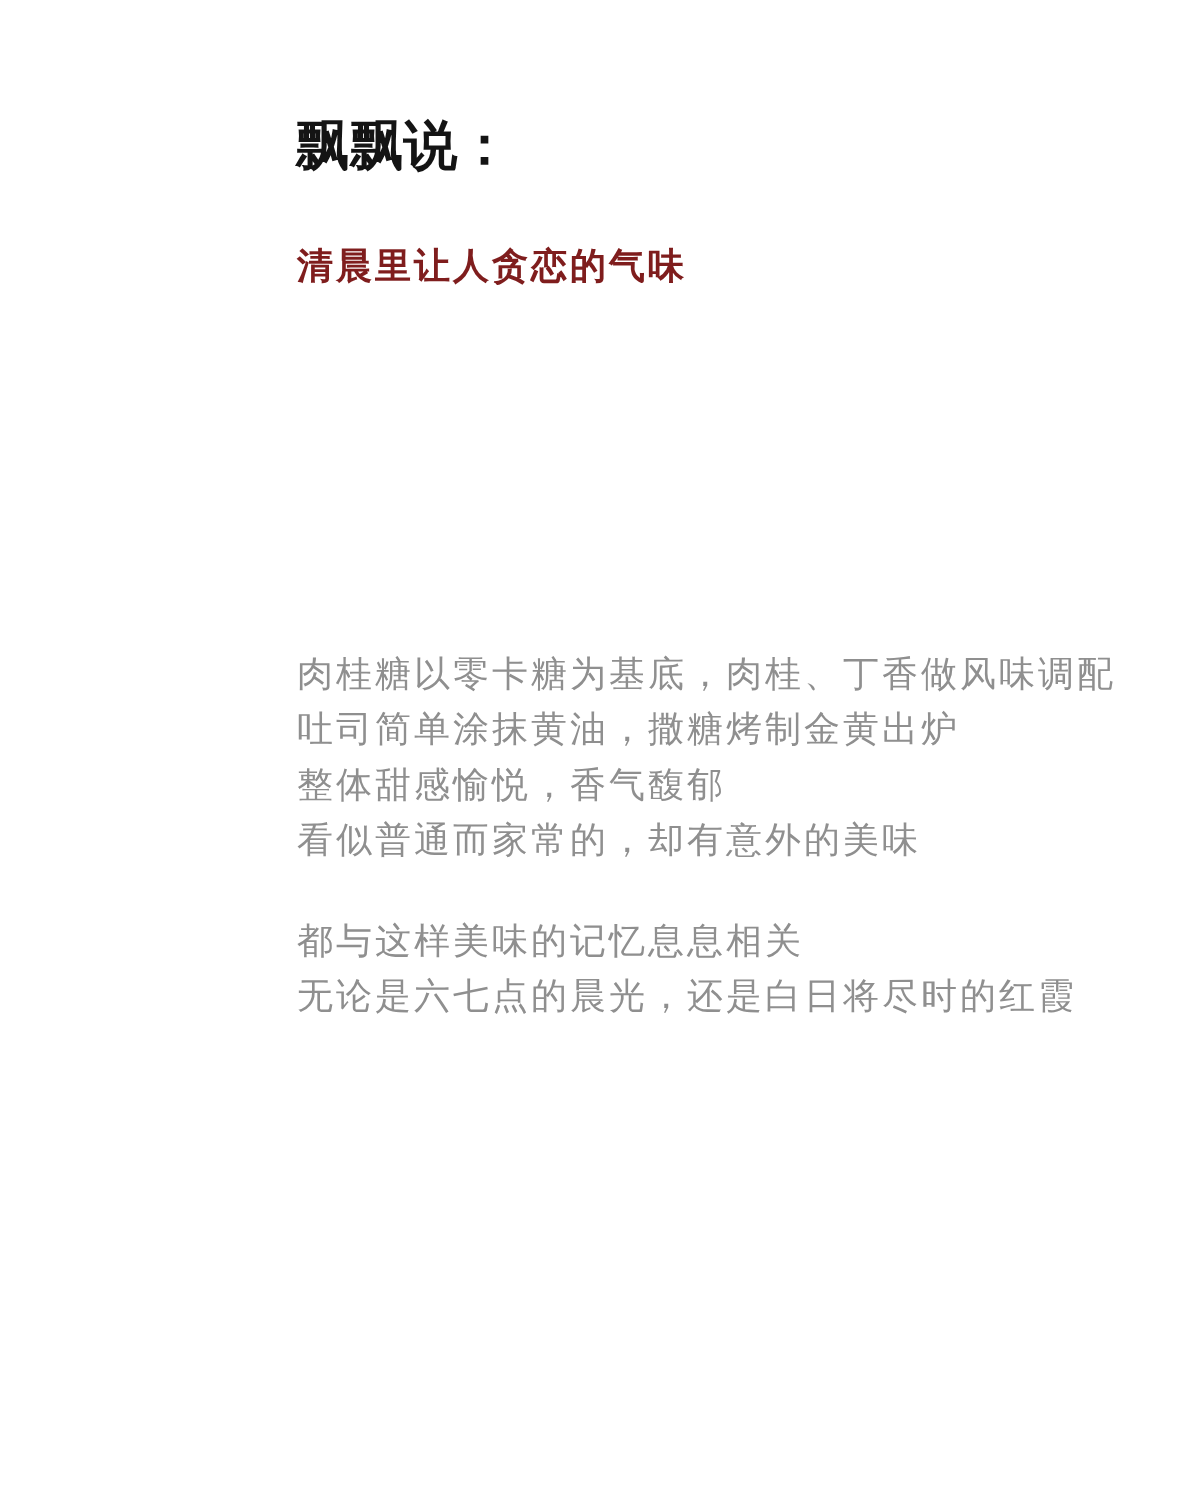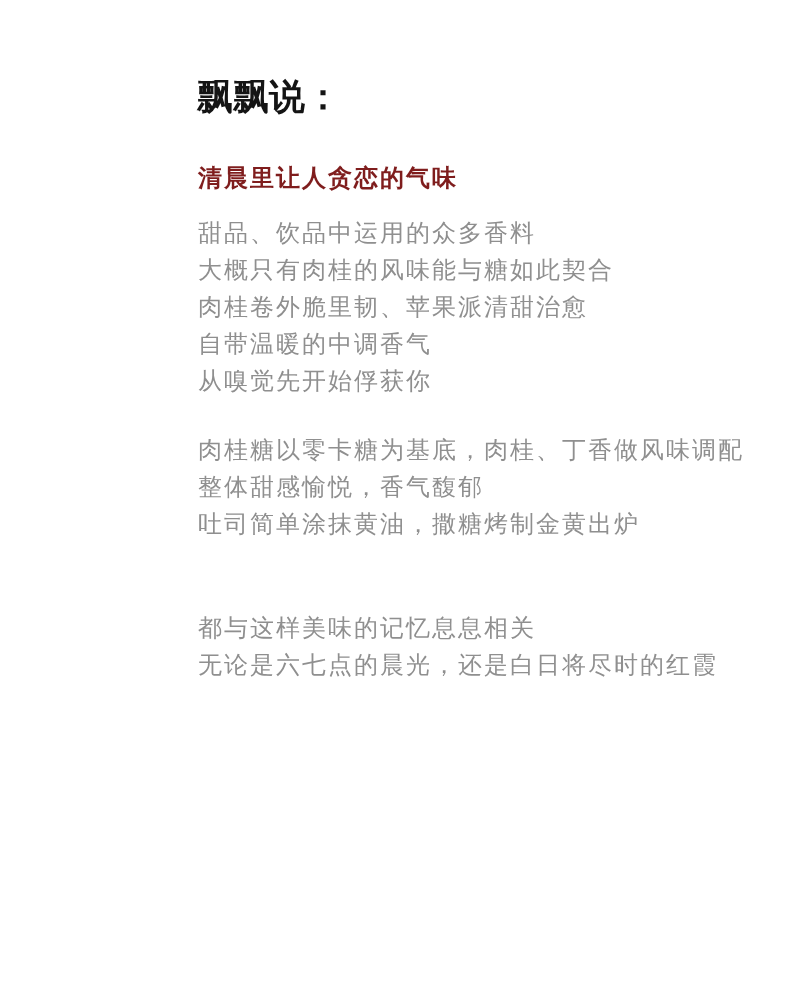--- a/index.html
+++ b/index.html
@@ -67,32 +67,26 @@
 </style>
 </head>
 <body>
 
 <div class="page">
 
   <h1 class="page-title">飘飘说：</h1>
 
   <h2 class="article-subtitle">清晨里让人贪恋的气味</h2>
 
-  <div class="para para-1">
-    <div class="text-line">甜品、饮品中运用的众多香料</div>
-    <div class="text-line">大概只有肉桂的风味能与糖如此契合</div>
-    <div class="text-line">肉桂卷外脆里韧、苹果派清甜治愈</div>
-    <div class="text-line">自带温暖的中调香气</div>
-    <div class="text-line">从嗅觉先开始俘获你</div>
-  </div>
 
   <div class="para para-2">
     <div class="text-line">肉桂糖以零卡糖为基底，肉桂、丁香做风味调配</div>
+    <div class="text-line">吐司简单涂抹黄油，撒糖烤制金黄出炉</div>
     <div class="text-line">整体甜感愉悦，香气馥郁</div>
-    <div class="text-line">吐司简单涂抹黄油，撒糖烤制金黄出炉</div>
+    <div class="text-line">看似普通而家常的，却有意外的美味</div>
   </div>
 
   <div class="para para-3">
     <div class="text-line">都与这样美味的记忆息息相关</div>
     <div class="text-line">无论是六七点的晨光，还是白日将尽时的红霞</div>
   </div>
 
   <div class="divider"></div>
 
 </div>

